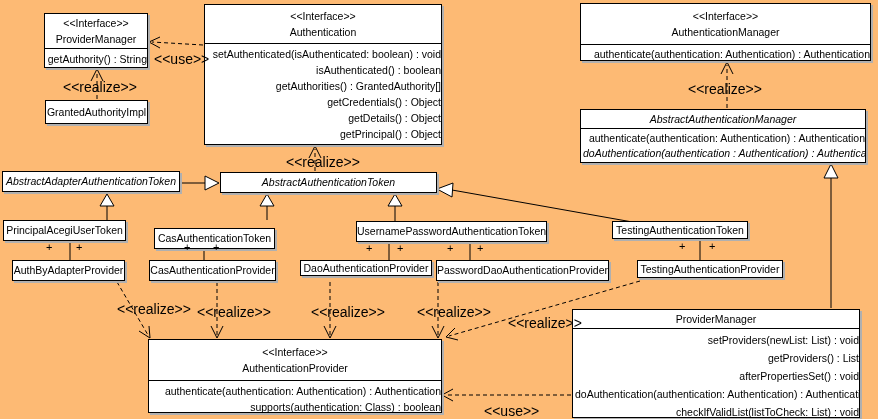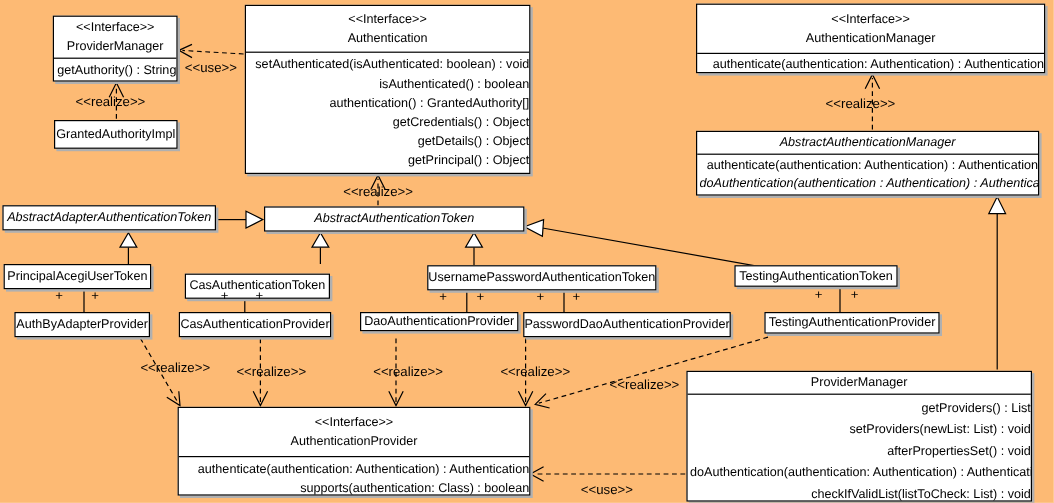--- a/index.html
+++ b/index.html
@@ -20,21 +20,21 @@
     row-gap:3px; border-bottom:1px solid #000; overflow:hidden;
   }
   .stereo, .cname { white-space:nowrap; }
   .italic { font-style:italic; }
   .methods { padding:2px 0 0 2px; overflow:hidden;text-align:right; }
   .m { white-space:nowrap; overflow:hidden; line-height:16px; }
   .pm .m { line-height:18px; }
   .am .m { line-height:15px; }
   .nameonly { display:flex; align-items:center; justify-content:center; overflow:hidden; }
   .lbl {
-    position:absolute; z-index:3; font-size:11px; white-space:nowrap;
+    position:absolute; z-index:3; font-size:14px; white-space:nowrap;
   }
   .plus { position:absolute; z-index:3; font-size:11px; }
 </style>
 </head>
 <body>
 
 <div class="stage" style="background: #fdba74;">
 
   <svg class="wires" width="878" height="419" stroke="#000" stroke-width="1" fill="none">
 
@@ -126,21 +126,21 @@
   </div>
 
   <div class="uml-box" style="left:204px;top:4px;width:238px;height:141px">
     <div class="title" style="height:38px">
       <div class="stereo">&lt;&lt;Interface&gt;&gt;</div>
       <div class="cname">Authentication</div>
     </div>
     <div class="methods">
       <div class="m">setAuthenticated(isAuthenticated: boolean) : void</div>
       <div class="m">isAuthenticated() : boolean</div>
-      <div class="m">authentication() : GrantedAuthority[]</div>
+      <div class="m">getAuthorities() : GrantedAuthority[]</div>
       <div class="m">getCredentials() : Object</div>
       <div class="m">getDetails() : Object</div>
       <div class="m">getPrincipal() : Object</div>
     </div>
   </div>
 
   <div class="uml-box am" style="left:580px;top:3px;width:291px;height:58px">
     <div class="title" style="height:40px">
       <div class="stereo">&lt;&lt;Interface&gt;&gt;</div>
       <div class="cname">AuthenticationManager</div>
@@ -213,22 +213,22 @@
       <div class="m">authenticate(authentication: Authentication) : Authentication</div>
       <div class="m">supports(authentication: Class) : boolean</div>
     </div>
   </div>
 
   <div class="uml-box pm" style="left:572px;top:309px;width:288px;height:109px">
     <div class="title" style="height:18px">
       <div class="cname">ProviderManager</div>
     </div>
     <div class="methods">
+      <div class="m">setProviders(newList: List) : void</div>
       <div class="m">getProviders() : List</div>
-      <div class="m">setProviders(newList: List) : void</div>
       <div class="m">afterPropertiesSet() : void</div>
       <div class="m">doAuthentication(authentication: Authentication) : Authentication</div>
       <div class="m">checkIfValidList(listToCheck: List) : void</div>
     </div>
   </div>
 
   <span class="lbl" style="left:154px;top:51px">&lt;&lt;use&gt;&gt;</span>
   <span class="lbl" style="left:63px;top:79px">&lt;&lt;realize&gt;&gt;</span>
   <span class="lbl" style="left:286px;top:154px">&lt;&lt;realize&gt;&gt;</span>
   <span class="lbl" style="left:688px;top:81px">&lt;&lt;realize&gt;&gt;</span>

